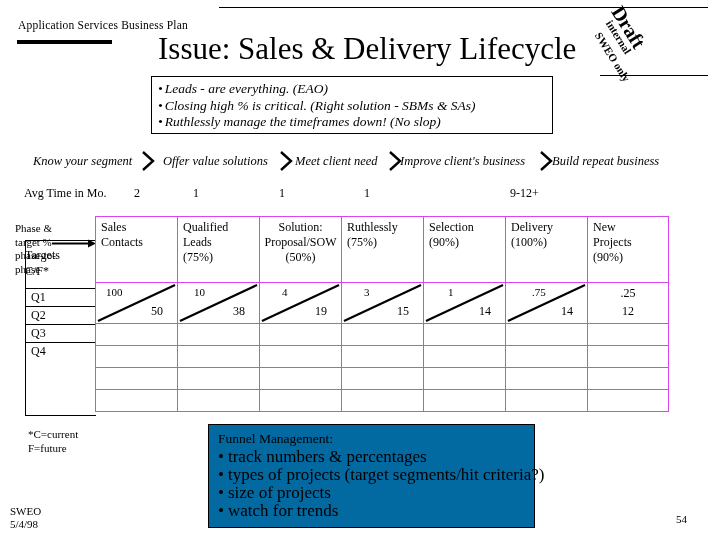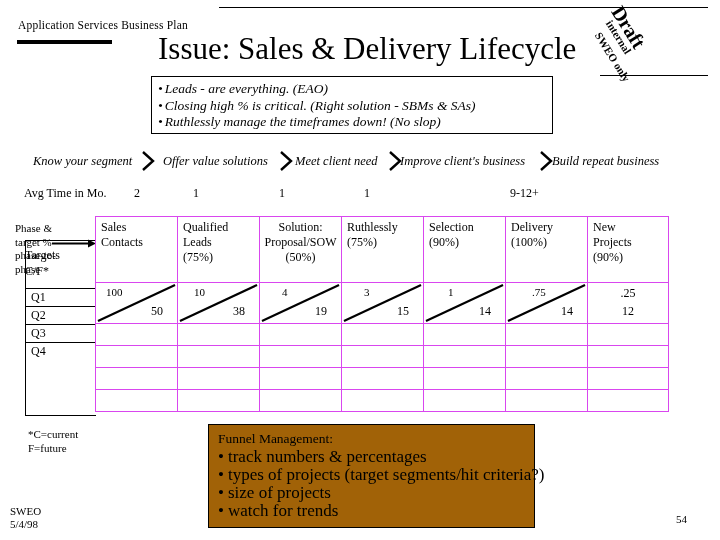--- a/index.html
+++ b/index.html
@@ -113,21 +113,21 @@
   .stub .targets{position:absolute;left:0;top:7px;font-size:12px;line-height:16px;}
   .stub .q{position:absolute;left:6px;font-size:12px;}
   .stub .qline{position:absolute;left:0;width:70px;height:0;border-top:1px solid #000;}
 
   
   .foot{position:absolute;left:28px;top:427px;font-size:11px;line-height:14px;}
 
   
   .funnel{
     position:absolute;left:208px;top:424px;width:327px;height:104px;
-    border:1px solid #000;background:#a16207;
+    border:1px solid #000;background:#0369a1;
     padding:5px 0 0 9px;box-sizing:border-box;
   }
   .funnel .ftitle{font-size:13.5px;line-height:18px;white-space:nowrap;}
   .funnel .fb{font-size:17px;line-height:18px;white-space:nowrap;}
   .funnel .fb::before{content:"\2022";margin-right:4px;}
 
   
   .sweo{position:absolute;left:10px;top:505px;font-size:11px;line-height:13px;}
   .pageno{position:absolute;left:676px;top:513px;font-size:11px;}
 </style>

